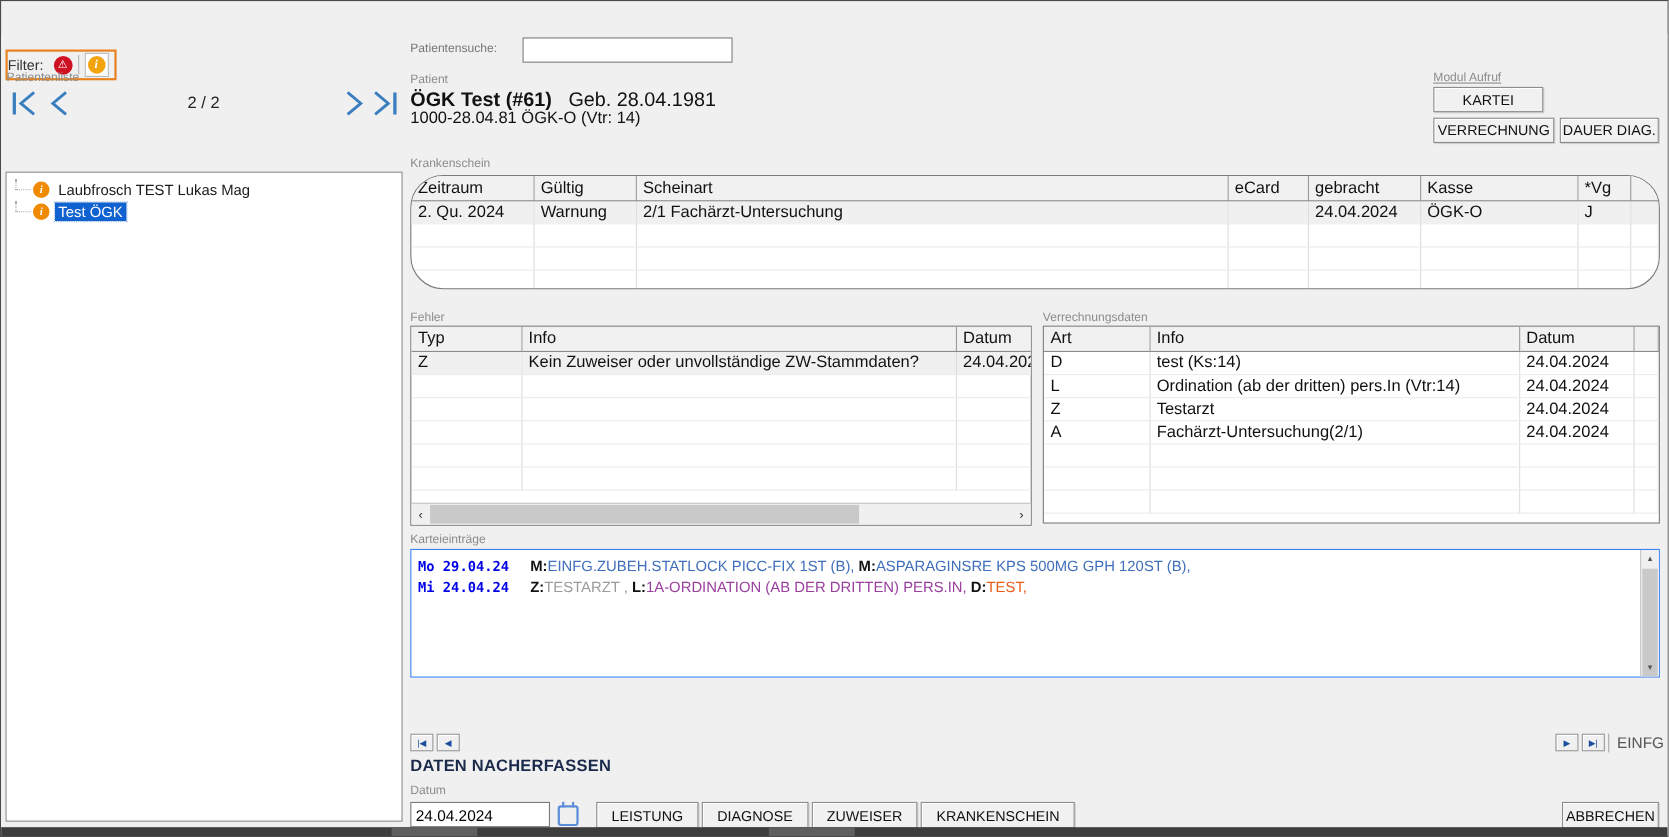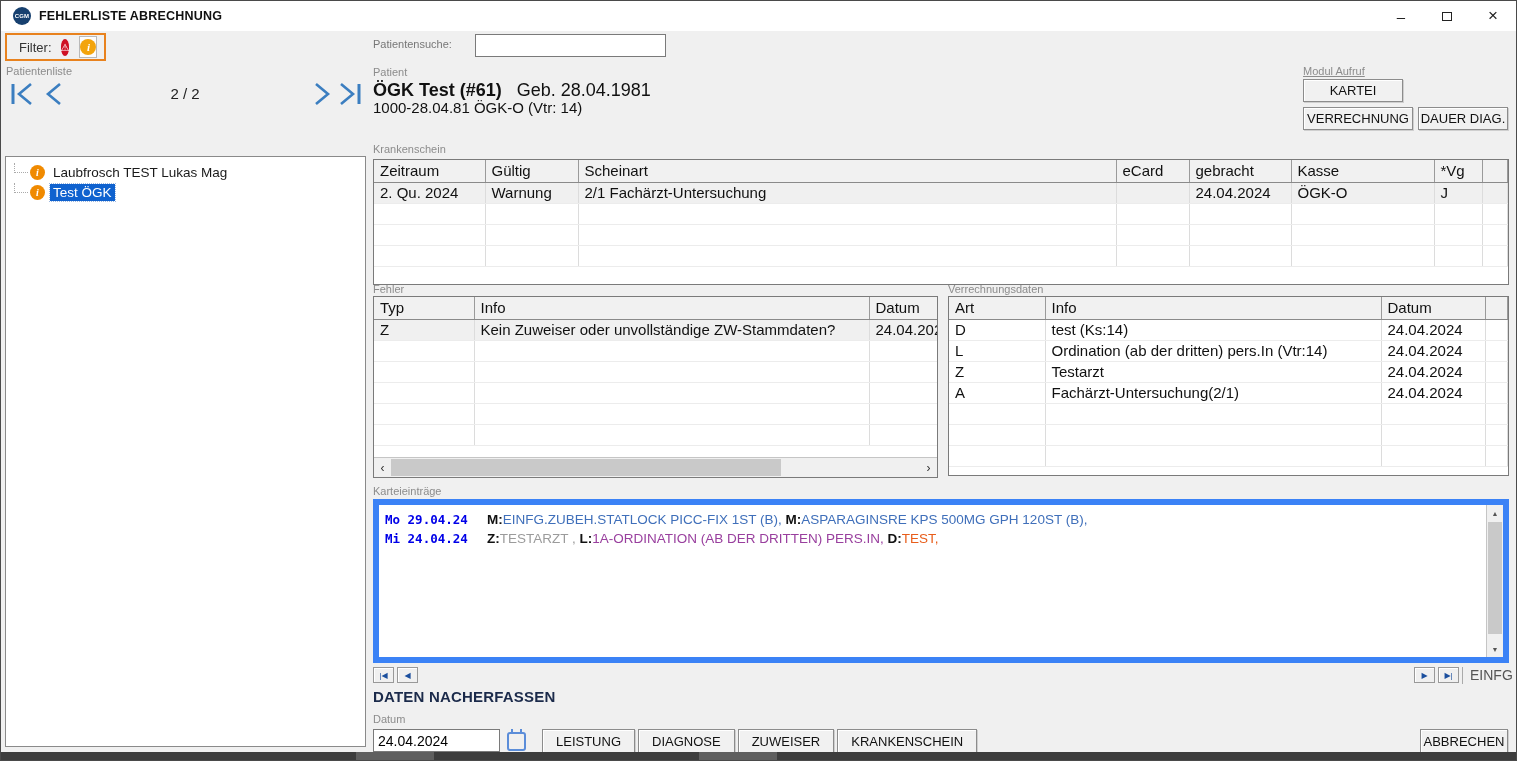--- a/index.html
+++ b/index.html
@@ -15,22 +15,22 @@
               margin:0 8px 0 12px; letter-spacing:.2px; }
   .title { font-size:12.5px; font-weight:600; color:#111; letter-spacing:.2px; }
   .win-controls { margin-left:auto; display:flex; height:100%; }
   .wc { width:46px; height:100%; display:flex; align-items:center; justify-content:center;
         font-size:15px; color:#222; cursor:default; }
   .maxbox { width:10px; height:9px; border:1.3px solid #222; display:inline-block; }
 
   .content { position:absolute; top:30px; left:0; right:0; bottom:8px; background:#f0f0f0; }
 
   
-  .filter-group { position:absolute; left:4px; top:2px; width:101px; height:28px;
-                  border:2px solid #e8821e; display:flex; align-items:center; padding:0 12px; gap:5px; }
+  .filter-group { position:absolute; left:4px; top:14px; width:101px; height:28px;
+                  border:2px solid #e8821e; display:flex; align-items:center; padding:0 0; gap:5px; }
   .filter-label { font-size:13px; color:#333; }
   .icon-alert { width:17px; height:17px; border-radius:50%; background:#cf1124; color:#fff;
                 display:flex; align-items:center; justify-content:center; font-size:10px; margin-left:4px; }
   .filter-sep { width:1px; height:18px; background:#b5b5b5; }
   .icon-info-btn { width:22px; height:22px; background:#fdfdfd; border:1px solid #b9b9b9;
                    display:flex; align-items:center; justify-content:center; }
   .icon-info { width:16px; height:16px; border-radius:50%; background:#f3a40c; color:#fff;
                font-size:11px; font-weight:bold; font-style:italic; display:flex; align-items:center;
                justify-content:center; font-family:"Liberation Serif", serif; }
 
@@ -73,34 +73,34 @@
   .btn-abbrech  { position:absolute; left:1419px; top:698px; width:88px; height:24px; }
 
   
   .tbl-wrap { position:absolute; background:#fff; border:1px solid #7a7a7a; overflow:hidden; }
   .tbl-wrap table { border-collapse:collapse; table-layout:fixed; width:100%; font-size:15px; color:#111; }
   .tbl-wrap th { background:#f1f1f1; border-right:1px solid #9a9a9a; border-bottom:1px solid #8a8a8a;
                  font-weight:400; text-align:left; padding:2px 6px; height:22px; white-space:nowrap; overflow:hidden; }
   .tbl-wrap td { border-right:1px solid #dcdcdc; border-bottom:1px solid #ececec; padding:1px 6px;
                  height:21px; white-space:nowrap; overflow:hidden; }
   .tbl-wrap tr.hl td { background:#f0f0f0; }
-  .wrap-ks { left:372px; top:128px; width:1136px; height:126px; }
+  .wrap-ks { left:372px; top:128px; width:1136px; height:104px;border-radius:30px; }
   .wrap-fe { left:372px; top:265px; width:565px; height:182px; }
   .wrap-vd { left:947px; top:265px; width:561px; height:180px; }
 
   
   .hscroll { position:absolute; left:0; right:0; bottom:0; height:20px; background:#f0f0f0;
              border-top:1px solid #c5c5c5; }
   .hs-arrow { position:absolute; top:0; width:17px; height:19px; display:flex; align-items:center;
               justify-content:center; font-size:12px; color:#333; }
   .hs-thumb { position:absolute; left:17px; top:1px; width:390px; height:17px; background:#c9c9c9; }
 
   
-  .kartei-box { position:absolute; left:372px; top:468px; width:1136px; height:164px; background:#fff;
-                border:6px solid #3b82f6; padding:5px 24px 5px 6px; overflow:hidden; }
+  .kartei-box { position:absolute; left:372px; top:468px; width:1136px; height:117px; background:#fff;
+                border:1px solid #3b82f6; padding:5px 24px 5px 6px; overflow:hidden; }
   .k-line { display:flex; line-height:19px; white-space:nowrap; }
   .k-date { width:102px; flex:none; font-family:"DejaVu Sans Mono", monospace; font-weight:bold;
             font-size:12.5px; color:#0000e8; }
   .k-text { font-size:13.5px; color:#111; overflow:hidden; }
   .k-text b { color:#111; }
   .vscroll { position:absolute; right:0; top:0; bottom:0; width:17px; background:#f0f0f0;
              border-left:1px solid #c5c5c5; }
   .vs-arrow { position:absolute; left:0; width:16px; height:16px; display:flex; align-items:center;
               justify-content:center; font-size:7px; color:#555; }
   .vs-thumb { position:absolute; left:1px; top:17px; width:14px; height:112px; background:#c9c9c9; }
@@ -127,31 +127,20 @@
 
   
   .taskbar { position:absolute; left:0; right:0; bottom:0; height:8px; background:#3d3d3d; }
   .tb-seg { position:absolute; top:0; height:8px; background:#5f5f5f; }
 </style>
 </head>
 <body>
 
 <div class="window">
 
-  <div class="titlebar">
-    <span class="app-icon">CGM</span>
-    <span class="title">FEHLERLISTE ABRECHNUNG</span>
-    <span class="win-controls">
-      <span class="wc">–</span>
-      <span class="wc">
-          <span class="maxbox"></span>
-        </span>
-      <span class="wc" style="font-size:17px;">×</span>
-    </span>
-  </div>
 
   <div class="content">
 
     <div class="filter-group">
       <span class="filter-label">Filter:</span>
       <span class="icon-alert">⚠</span>
       <span class="filter-sep"></span>
       <span class="icon-info-btn">
         <span class="icon-info">i</span>
       </span>

